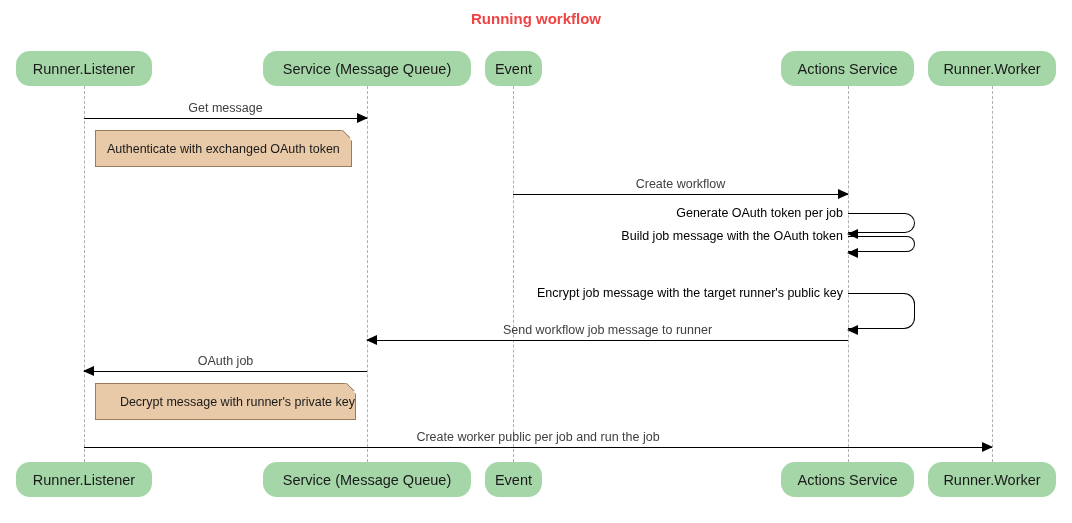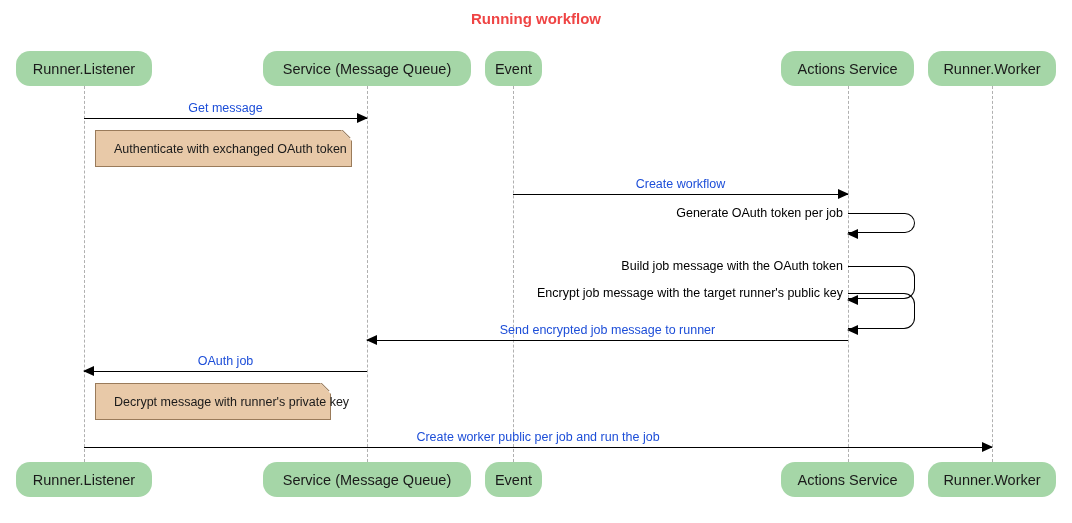--- a/index.html
+++ b/index.html
@@ -76,21 +76,21 @@
     left: -1px;
     border-right: 11px solid #000000;
   }
   .msg .label {
     position: absolute;
     bottom: 4px;
     left: 0;
     width: 100%;
     text-align: center;
     font-size: 12.5px;
-    color: #1d4ed8;
+    color: #404040;
     white-space: nowrap;
   }
   .selfmsg {
     position: absolute;
     border-radius: 7px;
   }
   .selfmsg .loop {
     position: absolute;
     left: 0;
     top: 0;
@@ -128,21 +128,21 @@
     background: #e8c9a8;
     border: 1px solid #9a7b5a;
     box-sizing: border-box;
     font-size: 12.5px;
     color: #1a1a1a;
     display: flex;
     align-items: center;
     white-space: nowrap;
   }
   .note .note-text {
-    padding-left: 18px;
+    padding-left: 11px;
   }
   .note .fold {
     position: absolute;
     right: -1px;
     top: -1px;
     width: 0;
     height: 0;
     border-left: 11px solid transparent;
     border-top: 11px solid #ffffff;
   }
@@ -221,56 +221,56 @@
         <div class="label">Get message</div>
       </div>
       <div class="msg to-right" style="left: 513px; width: 335px; top: 194px;">
         <div class="line"></div>
         <div class="head"></div>
         <div class="label">Create workflow</div>
       </div>
       <div class="msg to-left" style="left: 367px; width: 481px; top: 340px;">
         <div class="line"></div>
         <div class="head"></div>
-        <div class="label">Send encrypted job message to runner</div>
+        <div class="label">Send workflow job message to runner</div>
       </div>
       <div class="msg to-left" style="left: 84px; width: 283px; top: 371px;">
         <div class="line"></div>
         <div class="head"></div>
         <div class="label">OAuth job</div>
       </div>
       <div class="msg to-right" style="left: 84px; width: 908px; top: 447px;">
         <div class="line"></div>
         <div class="head"></div>
         <div class="label">Create worker public per job and run the job</div>
       </div>
     </div>
   <div id="self-messages-layer">
       <div class="selfmsg" style="left: 848px; top: 213px; width: 67px; height: 20px;">
         <div class="loop"></div>
         <div class="head"></div>
         <div class="label">Generate OAuth token per job</div>
       </div>
-      <div class="selfmsg" style="left: 848px; top: 266px; width: 67px; height: 33px;">
+      <div class="selfmsg" style="left: 848px; top: 236px; width: 67px; height: 16px;">
         <div class="loop"></div>
         <div class="head"></div>
         <div class="label">Build job message with the OAuth token</div>
       </div>
       <div class="selfmsg" style="left: 848px; top: 293px; width: 67px; height: 36px;">
         <div class="loop"></div>
         <div class="head"></div>
         <div class="label">Encrypt job message with the target runner's public key</div>
       </div>
     </div>
   <div id="notes-layer">
       <div class="note" style="left: 95px; top: 130px; width: 257px; height: 37px;">
         <span class="note-text">Authenticate with exchanged OAuth token</span>
         <span class="fold"></span>
         <span class="fold-edge"></span>
       </div>
-      <div class="note" style="left: 95px; top: 383px; width: 236px; height: 37px;">
+      <div class="note" style="left: 95px; top: 383px; width: 261px; height: 37px; justify-content: flex-end;">
         <span class="note-text">Decrypt message with runner's private key</span>
         <span class="fold"></span>
         <span class="fold-edge"></span>
       </div>
     </div>
 
 </div>
 
 </body></html>

